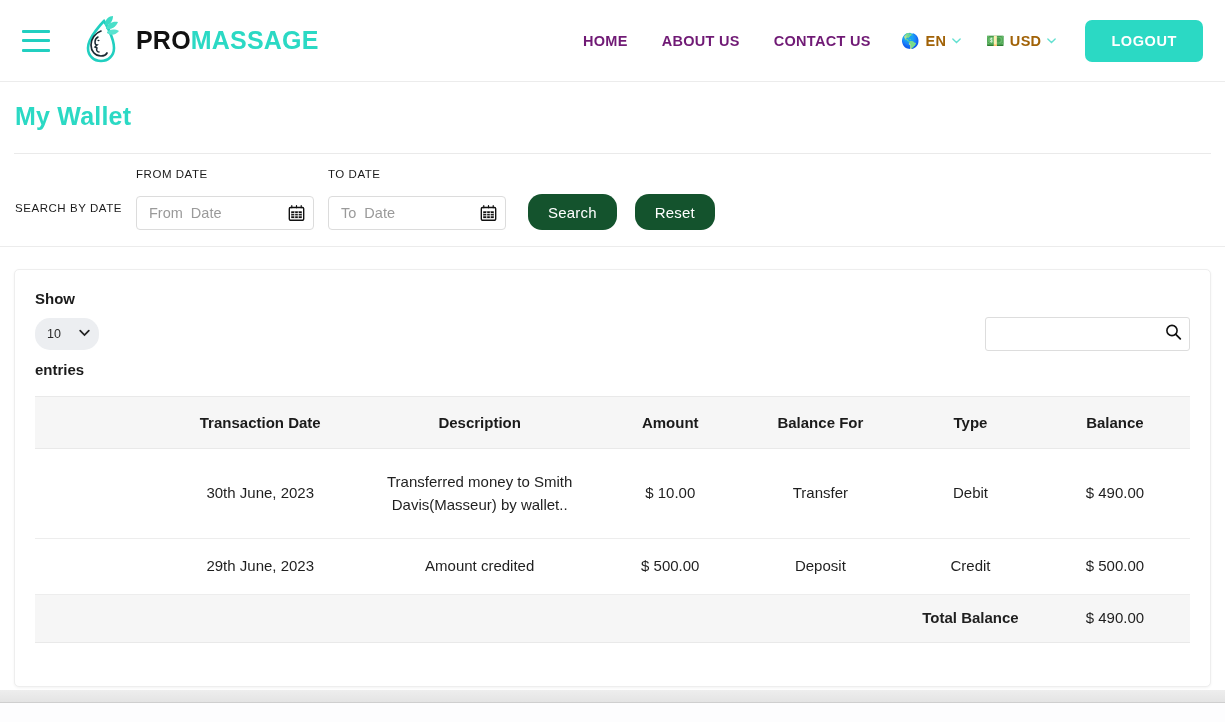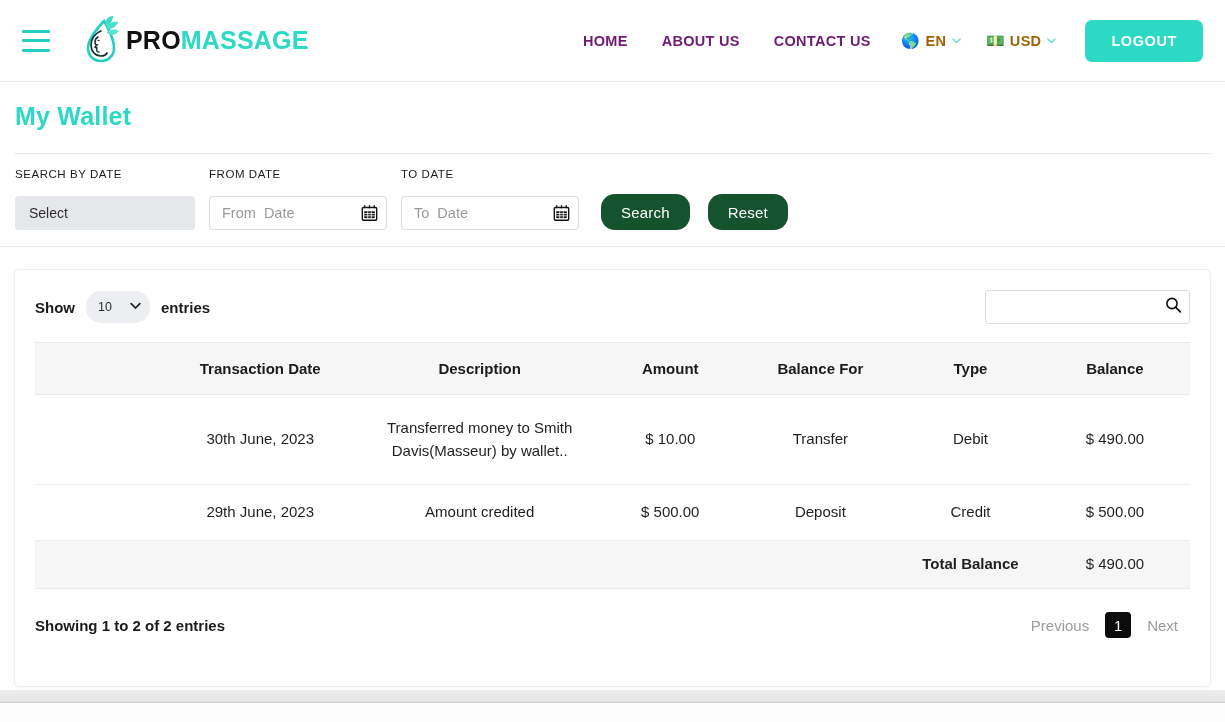--- a/index.html
+++ b/index.html
@@ -22,21 +22,21 @@
     border-bottom:1px solid #ececec;
     position:relative;
   }
   .hamburger{
     width:28px; height:22px;
     display:flex; flex-direction:column; justify-content:space-between;
     margin-right:24px; cursor:pointer;
   }
   .hamburger span{ display:block; height:3px; width:100%; background:#21cfc0; border-radius:1px; }
 
-  .brand{ display:flex; align-items:center; }
+  .brand{ display:flex; align-items:center; gap:10px; }
   .logo-mark{ width:52px; height:52px; display:block; }
   .brand-text{ font-size:25px; font-weight:bold; letter-spacing:.2px; line-height:1; white-space:nowrap;}
   .brand-pro{ color:#111111; }
   .brand-massage{ color:#2bd9c4; }
 
   .nav{
     margin-left:auto;
     display:flex;
     align-items:center;
     gap:0;
@@ -155,21 +155,21 @@
     border:1px solid #eeeeee;
     border-radius:5px;
     box-shadow:0 1px 3px rgba(0,0,0,.05);
     padding:20px 20px 18px 20px;
     height:418px;
   }
   .card-top{
     display:flex; align-items:center; justify-content:space-between;
     margin-bottom:18px;
   }
-  .show-entries{ display:flex; align-items:center; gap:11px; }
+  .show-entries{ display:flex; gap:11px;flex-direction:column; }
   .show-entries .lbl{ font-size:15px; font-weight:bold; color:#1b1b1b; }
   .len-select{
     position:relative;
     width:64px; height:32px;
     background:#eceef1;
     border:none; border-radius:15px;
     display:flex; align-items:center;
     padding-left:12px;
     font-size:12.5px;
     color:#2b2b2b;
@@ -319,21 +319,20 @@
   </nav>
 </div>
 
 <div class="page-title">My Wallet</div>
 <div class="title-rule"></div>
 
 <div class="filters">
 
   <div class="field">
     <div class="field-label">SEARCH BY DATE</div>
-    <div class="select-box">Select</div>
   </div>
 
   <div class="filter-gap"></div>
 
   <div class="field">
     <div class="field-label">FROM DATE</div>
     <div class="date-wrap">
       <input class="date-input" type="text" placeholder="From  Date" style="">
       <span class="cal-icon">
         <svg width="17" height="17" viewBox="0 0 18 18">
@@ -428,24 +427,16 @@
         <td></td>
         <td></td>
         <td></td>
         <td></td>
         <td class="total-label">Total Balance</td>
         <td>$ 490.00</td>
       </tr>
     </tbody>
   </table>
 
-  <div class="table-foot">
-    <div class="showing">Showing 1 to 2 of 2 entries</div>
-    <div class="pagination">
-      <div class="page-btn">Previous</div>
-      <div class="page-num">1</div>
-      <div class="page-btn">Next</div>
-    </div>
-  </div>
 </div>
 
 <div class="bottom-band"></div>
 <div class="footer-space"></div>
 
 </body></html>

